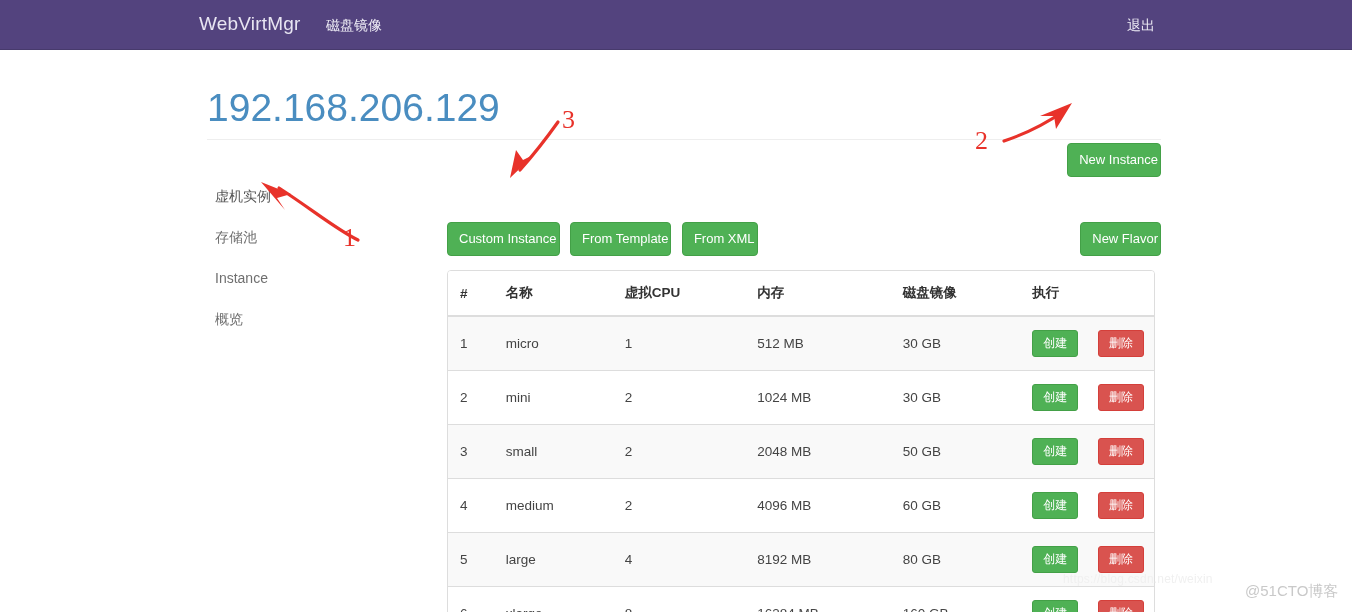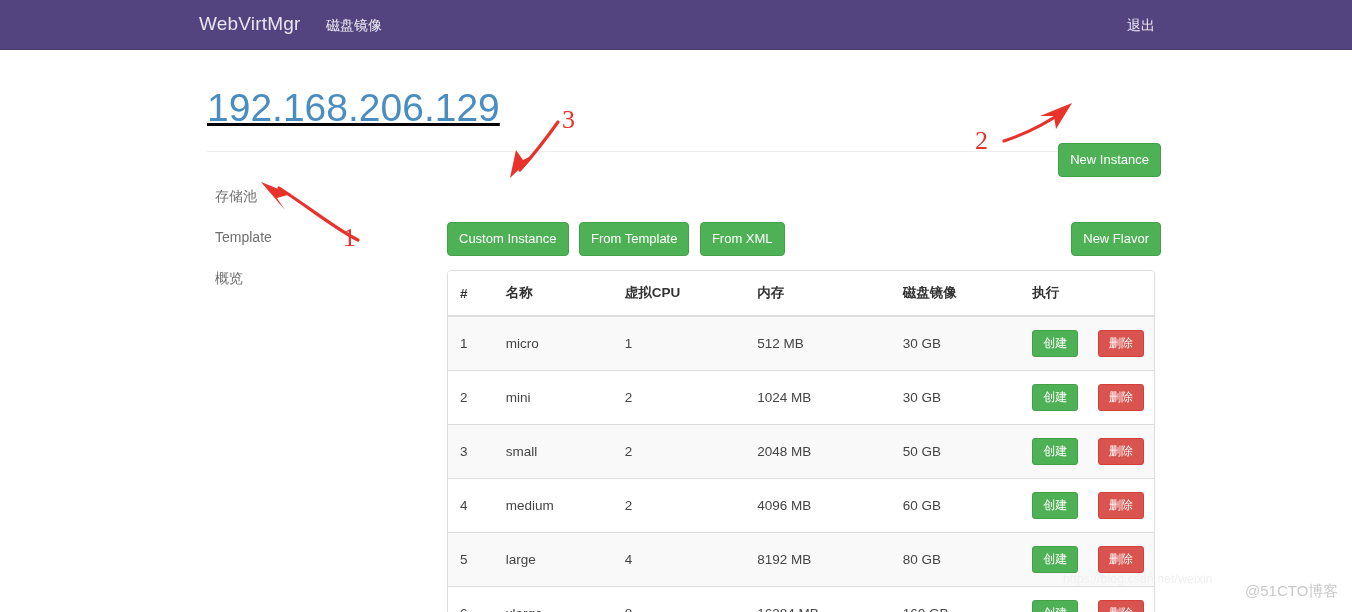--- a/index.html
+++ b/index.html
@@ -66,23 +66,22 @@
     position: absolute;
     left: 199px; top: 50px;
     width: 970px;
     height: 562px;
   }
 
   .page-header {
     position: absolute;
     left: 8px; top: 36px;
     width: 954px;
-    padding-bottom: 21px;
+    padding-bottom: 9px;
     border-bottom: 1px solid #eeeeee;
-    text-decoration: underline;
   }
   .page-title {
     color: #4a8dc0;
     font-size: 39px;
     font-weight: 400;
     line-height: 44px;
     margin: 0;
     white-space: nowrap;
   }
 
@@ -108,21 +107,21 @@
     left: 248px; top: 120px;
     width: 714px;
   }
 
   .btn {
     display: inline-block;
     border: 1px solid transparent;
     border-radius: 4px;
     font-size: 13px;
     line-height: 1;
-    padding: 9px 11px 10px 11px;
+    padding: 9px 2px 10px 11px;
     color: #ffffff;
     text-decoration: none;
     cursor: pointer;
     white-space: nowrap;
     font-family: "Liberation Sans", "DejaVu Sans", sans-serif;
   }
   .btn-green {
     background: #4fb155;
     border-color: #43a047;
   }
@@ -238,22 +237,23 @@
     </div>
   </div>
 
   <div class="container">
 
     <div class="page-header">
       <h1 class="page-title">192.168.206.129</h1>
     </div>
 
     <nav class="sidebar">
+      <a class="sidebar-item active" href="#">虚机实例</a>
       <a class="sidebar-item" href="#">存储池</a>
-      <a class="sidebar-item" href="#">Template</a>
+      <a class="sidebar-item" href="#">Instance</a>
       <a class="sidebar-item" href="#">概览</a>
     </nav>
 
     <div class="main">
 
       <a class="btn btn-green btn-new-instance" href="#">New Instance</a>
 
       <div class="btn-group-left">
         <a class="btn btn-green" href="#">Custom Instance</a>
         <a class="btn btn-green" href="#">From Template</a>

